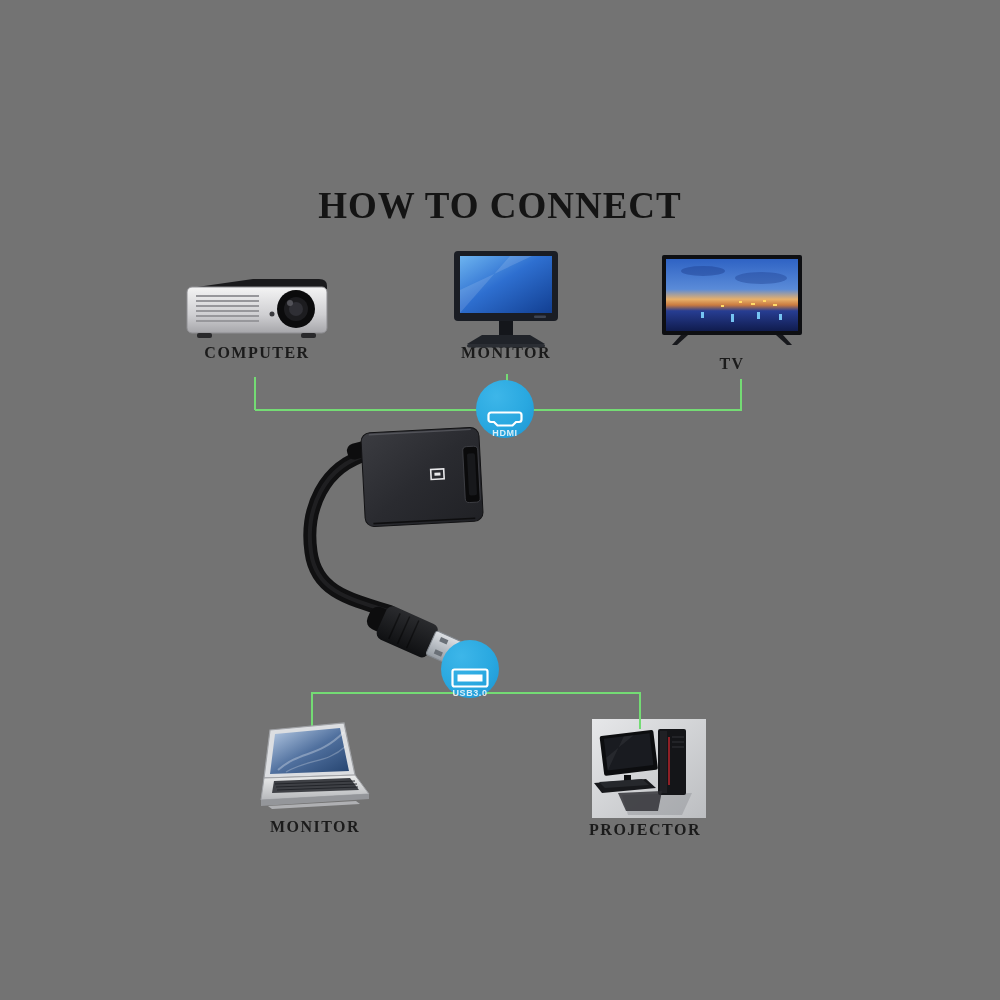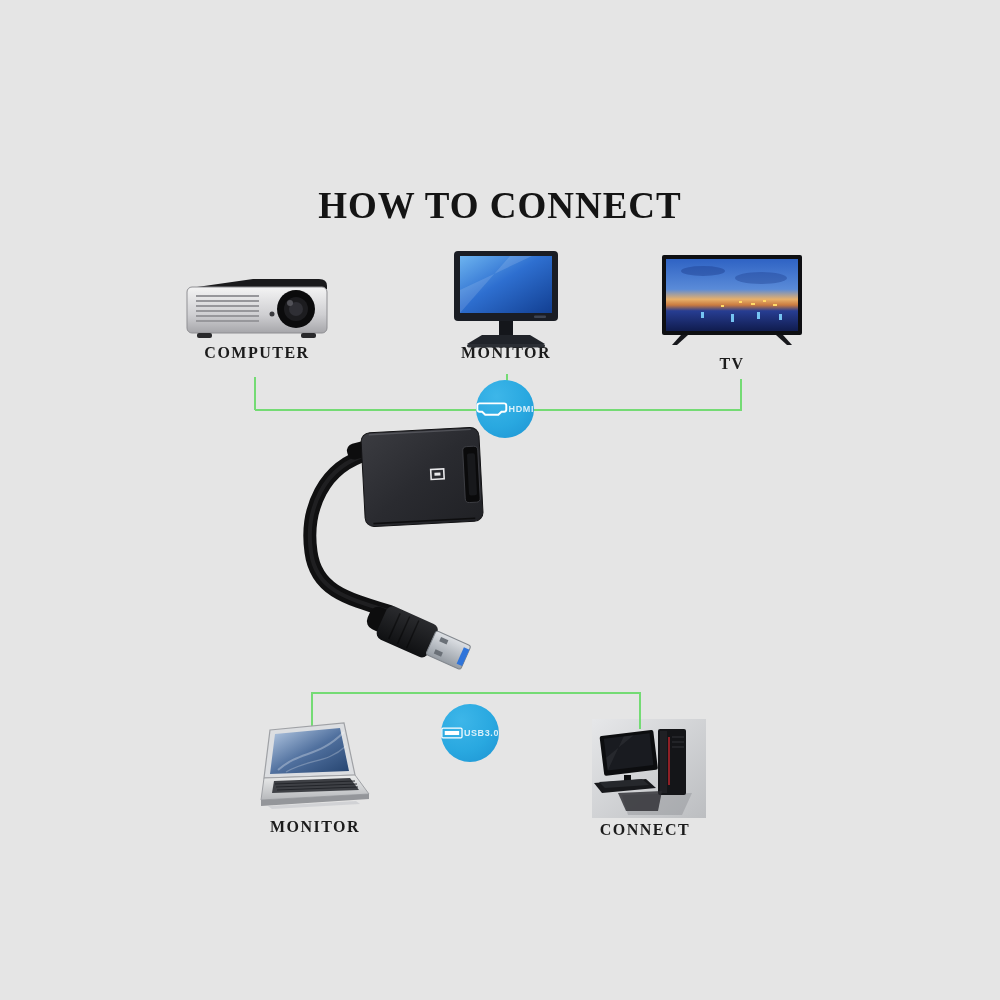--- a/index.html
+++ b/index.html
@@ -1,28 +1,28 @@
 <!DOCTYPE html>
 <html><head>
 <meta charset="utf-8">
 <style>
   html,body{margin:0;padding:0;background:#ffffff;}
-  #canvas{position:relative;width:1000px;height:1000px;background:#e5e5e5;overflow:hidden;
+  #canvas{position:relative;width:1000px;height:1000px;background:#737373;overflow:hidden;
           font-family:"Liberation Sans", sans-serif;}
   .title{position:absolute;top:184px;left:0;width:100%;text-align:center;
          font-family:"Liberation Serif", serif;font-weight:bold;font-size:37px;
          letter-spacing:1px;color:#141414;}
   .dev-label{position:absolute;text-align:center;font-family:"Liberation Serif", serif;
              font-weight:bold;font-size:16px;letter-spacing:1.5px;color:#1b1b1b;}
   .gline{position:absolute;background:#74db74;z-index:1;}
   .gline.over{z-index:3;}
   .dev{position:absolute;z-index:2;}
   .node{position:absolute;width:58px;height:58px;border-radius:50%;z-index:5;
         background:radial-gradient(circle at 35% 28%, #3db6e9 0%, #29a8e0 55%, #1d93d2 100%);
-        display:flex;align-items:center;justify-content:flex-end;gap:1px;}
+        display:flex;flex-direction:column;align-items:center;justify-content:flex-end;gap:1px;}
   .node-label{font-family:"Liberation Sans", sans-serif;font-size:9px;font-weight:bold;
               color:rgba(255,255,255,0.82);letter-spacing:0.6px;line-height:1;}
   .adapter{position:absolute;left:285px;top:420px;z-index:4;}
 </style>
 </head>
 <body>
 
 <div id="canvas">
 
   <div class="title">HOW TO CONNECT</div>
@@ -163,21 +163,21 @@
           <line x1="34" y1="3" x2="34" y2="33"></line>
       </g>
       <rect x="82" y="8" width="10" height="20" fill="#2f74da"></rect>
       <rect x="54" y="5" width="38" height="26" rx="2.5" fill="url(#ad-metal)" stroke="#82878d" stroke-width="1"></rect>
       <rect x="86" y="9" width="6" height="18" fill="#2f74da"></rect>
       <rect x="61" y="9" width="8" height="4.5" fill="#6a7077"></rect>
       <rect x="61" y="22.5" width="8" height="4.5" fill="#6a7077"></rect>
     </g>
   </svg>
 
-  <div class="node" style="left:441px;top:704px;">
+  <div class="node" style="left:441px;top:640px;">
     <svg width="38" height="20" viewBox="0 0 38 20">
       <rect x="1.5" y="1.5" width="35" height="17" rx="2" fill="none" stroke="#ffffff" stroke-width="2.2"></rect>
       <rect x="6.5" y="6.5" width="25" height="7" fill="#ffffff"></rect>
     </svg>
     <span class="node-label">USB3.0</span>
   </div>
 
   <svg class="dev" style="left:256px;top:720px;" width="118" height="95" viewBox="0 0 118 95">
     <defs>
       <linearGradient id="lap-scr" x1="0" y1="0" x2="1" y2="1">
@@ -226,15 +226,15 @@
     <g transform="rotate(-7 36 36)">
       <rect x="10" y="14" width="54" height="40" rx="2" fill="#0c0d0f"></rect>
       <rect x="14" y="17" width="46" height="32" fill="#191b20"></rect>
       <polygon points="14,49 34,17 44,17 14,36" fill="#ffffff" opacity="0.06"></polygon>
     </g>
     <rect x="32" y="56" width="7" height="12" fill="#0c0d0f"></rect>
     <polygon points="2,64 54,60 64,69 10,74" fill="#17181b"></polygon>
     <polygon points="7,63 50,60 57,66 13,69" fill="#26282c"></polygon>
     <polygon points="26,74 70,72 66,92 34,92" fill="#2a2b30" opacity="0.8"></polygon>
   </svg>
-  <div class="dev-label" style="left:588px;top:821px;width:114px;">CONNECT</div>
+  <div class="dev-label" style="left:588px;top:821px;width:114px;">PROJECTOR</div>
 
 </div>
 
 </body></html>

